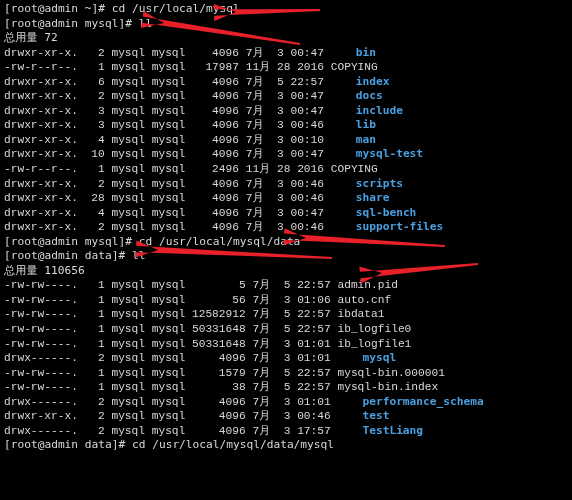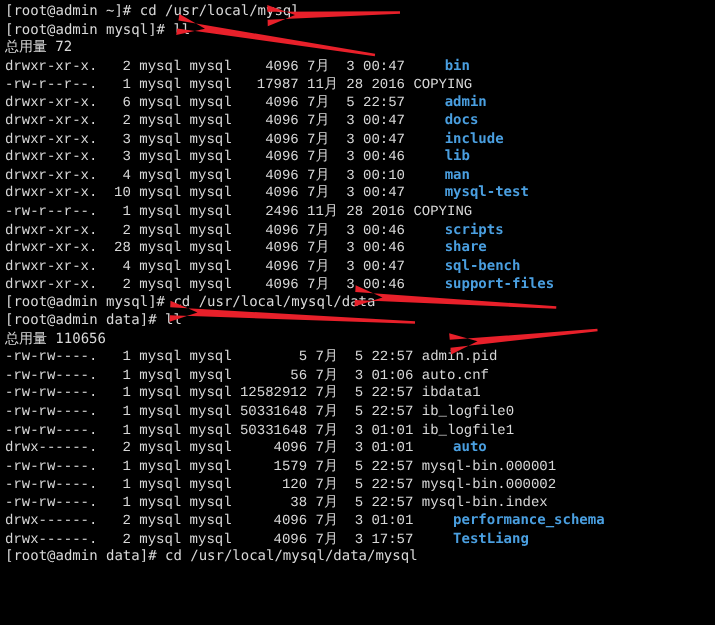--- a/index.html
+++ b/index.html
@@ -48,44 +48,44 @@
 </head>
 <body>
 
 <div id="terminal">
   <div id="lines">
       <div class="line"><span class="seg c-prompt">[root@admin ~]# cd /usr/local/mysql</span></div>
       <div class="line"><span class="seg c-prompt">[root@admin mysql]# ll</span></div>
       <div class="line"><span class="seg c-prompt">总用量 72</span></div>
       <div class="line"><span class="seg c-default">drwxr-xr-x.   2 mysql mysql    4096 7月  3 00:47 </span><span class="seg c-dir">bin</span></div>
       <div class="line"><span class="seg c-default">-rw-r--r--.   1 mysql mysql   17987 11月 28 2016 </span><span class="seg c-default">COPYING</span></div>
-      <div class="line"><span class="seg c-default">drwxr-xr-x.   6 mysql mysql    4096 7月  5 22:57 </span><span class="seg c-dir">admin</span></div>
+      <div class="line"><span class="seg c-default">drwxr-xr-x.   6 mysql mysql    4096 7月  5 22:57 </span><span class="seg c-dir">index</span></div>
       <div class="line"><span class="seg c-default">drwxr-xr-x.   2 mysql mysql    4096 7月  3 00:47 </span><span class="seg c-dir">docs</span></div>
       <div class="line"><span class="seg c-default">drwxr-xr-x.   3 mysql mysql    4096 7月  3 00:47 </span><span class="seg c-dir">include</span></div>
       <div class="line"><span class="seg c-default">drwxr-xr-x.   3 mysql mysql    4096 7月  3 00:46 </span><span class="seg c-dir">lib</span></div>
       <div class="line"><span class="seg c-default">drwxr-xr-x.   4 mysql mysql    4096 7月  3 00:10 </span><span class="seg c-dir">man</span></div>
       <div class="line"><span class="seg c-default">drwxr-xr-x.  10 mysql mysql    4096 7月  3 00:47 </span><span class="seg c-dir">mysql-test</span></div>
       <div class="line"><span class="seg c-default">-rw-r--r--.   1 mysql mysql    2496 11月 28 2016 </span><span class="seg c-default">COPYING</span></div>
       <div class="line"><span class="seg c-default">drwxr-xr-x.   2 mysql mysql    4096 7月  3 00:46 </span><span class="seg c-dir">scripts</span></div>
       <div class="line"><span class="seg c-default">drwxr-xr-x.  28 mysql mysql    4096 7月  3 00:46 </span><span class="seg c-dir">share</span></div>
       <div class="line"><span class="seg c-default">drwxr-xr-x.   4 mysql mysql    4096 7月  3 00:47 </span><span class="seg c-dir">sql-bench</span></div>
       <div class="line"><span class="seg c-default">drwxr-xr-x.   2 mysql mysql    4096 7月  3 00:46 </span><span class="seg c-dir">support-files</span></div>
       <div class="line"><span class="seg c-prompt">[root@admin mysql]# cd /usr/local/mysql/data</span></div>
       <div class="line"><span class="seg c-prompt">[root@admin data]# ll</span></div>
       <div class="line"><span class="seg c-prompt">总用量 110656</span></div>
       <div class="line"><span class="seg c-default">-rw-rw----.   1 mysql mysql        5 7月  5 22:57 </span><span class="seg c-default">admin.pid</span></div>
       <div class="line"><span class="seg c-default">-rw-rw----.   1 mysql mysql       56 7月  3 01:06 </span><span class="seg c-default">auto.cnf</span></div>
       <div class="line"><span class="seg c-default">-rw-rw----.   1 mysql mysql 12582912 7月  5 22:57 </span><span class="seg c-default">ibdata1</span></div>
       <div class="line"><span class="seg c-default">-rw-rw----.   1 mysql mysql 50331648 7月  5 22:57 </span><span class="seg c-default">ib_logfile0</span></div>
       <div class="line"><span class="seg c-default">-rw-rw----.   1 mysql mysql 50331648 7月  3 01:01 </span><span class="seg c-default">ib_logfile1</span></div>
-      <div class="line"><span class="seg c-default">drwx------.   2 mysql mysql     4096 7月  3 01:01 </span><span class="seg c-dir">auto</span></div>
+      <div class="line"><span class="seg c-default">drwx------.   2 mysql mysql     4096 7月  3 01:01 </span><span class="seg c-dir">mysql</span></div>
       <div class="line"><span class="seg c-default">-rw-rw----.   1 mysql mysql     1579 7月  5 22:57 </span><span class="seg c-default">mysql-bin.000001</span></div>
-      <div class="line"><span class="seg c-default">-rw-rw----.   1 mysql mysql      120 7月  5 22:57 </span><span class="seg c-default">mysql-bin.000002</span></div>
       <div class="line"><span class="seg c-default">-rw-rw----.   1 mysql mysql       38 7月  5 22:57 </span><span class="seg c-default">mysql-bin.index</span></div>
       <div class="line"><span class="seg c-default">drwx------.   2 mysql mysql     4096 7月  3 01:01 </span><span class="seg c-dir">performance_schema</span></div>
+      <div class="line"><span class="seg c-default">drwxr-xr-x.   2 mysql mysql     4096 7月  3 00:46 </span><span class="seg c-dir">test</span></div>
       <div class="line"><span class="seg c-default">drwx------.   2 mysql mysql     4096 7月  3 17:57 </span><span class="seg c-dir">TestLiang</span></div>
       <div class="line"><span class="seg c-prompt">[root@admin data]# cd /usr/local/mysql/data/mysql</span></div>
     </div>
 </div>
 
 <svg id="arrows" viewBox="0 0 572 500" width="572" height="500">
     <polygon points="236.00,12.00 213.80,4.03 213.93,9.32 319.98,9.00 320.02,11.00 214.08,15.72 214.21,21.02" fill="#e8202a"></polygon>
     <polygon points="164.00,23.00 143.55,11.24 142.75,16.48 300.15,43.01 299.85,44.99 141.77,22.81 140.96,28.04" fill="#e8202a"></polygon>
     <polygon points="306.00,238.00 284.52,228.25 284.22,233.54 445.06,245.00 444.94,247.00 283.85,239.93 283.55,245.22" fill="#e8202a"></polygon>
     <polygon points="158.00,250.00 136.41,240.50 136.17,245.79 332.05,257.00 331.95,259.00 135.88,252.19 135.63,257.48" fill="#e8202a"></polygon>

